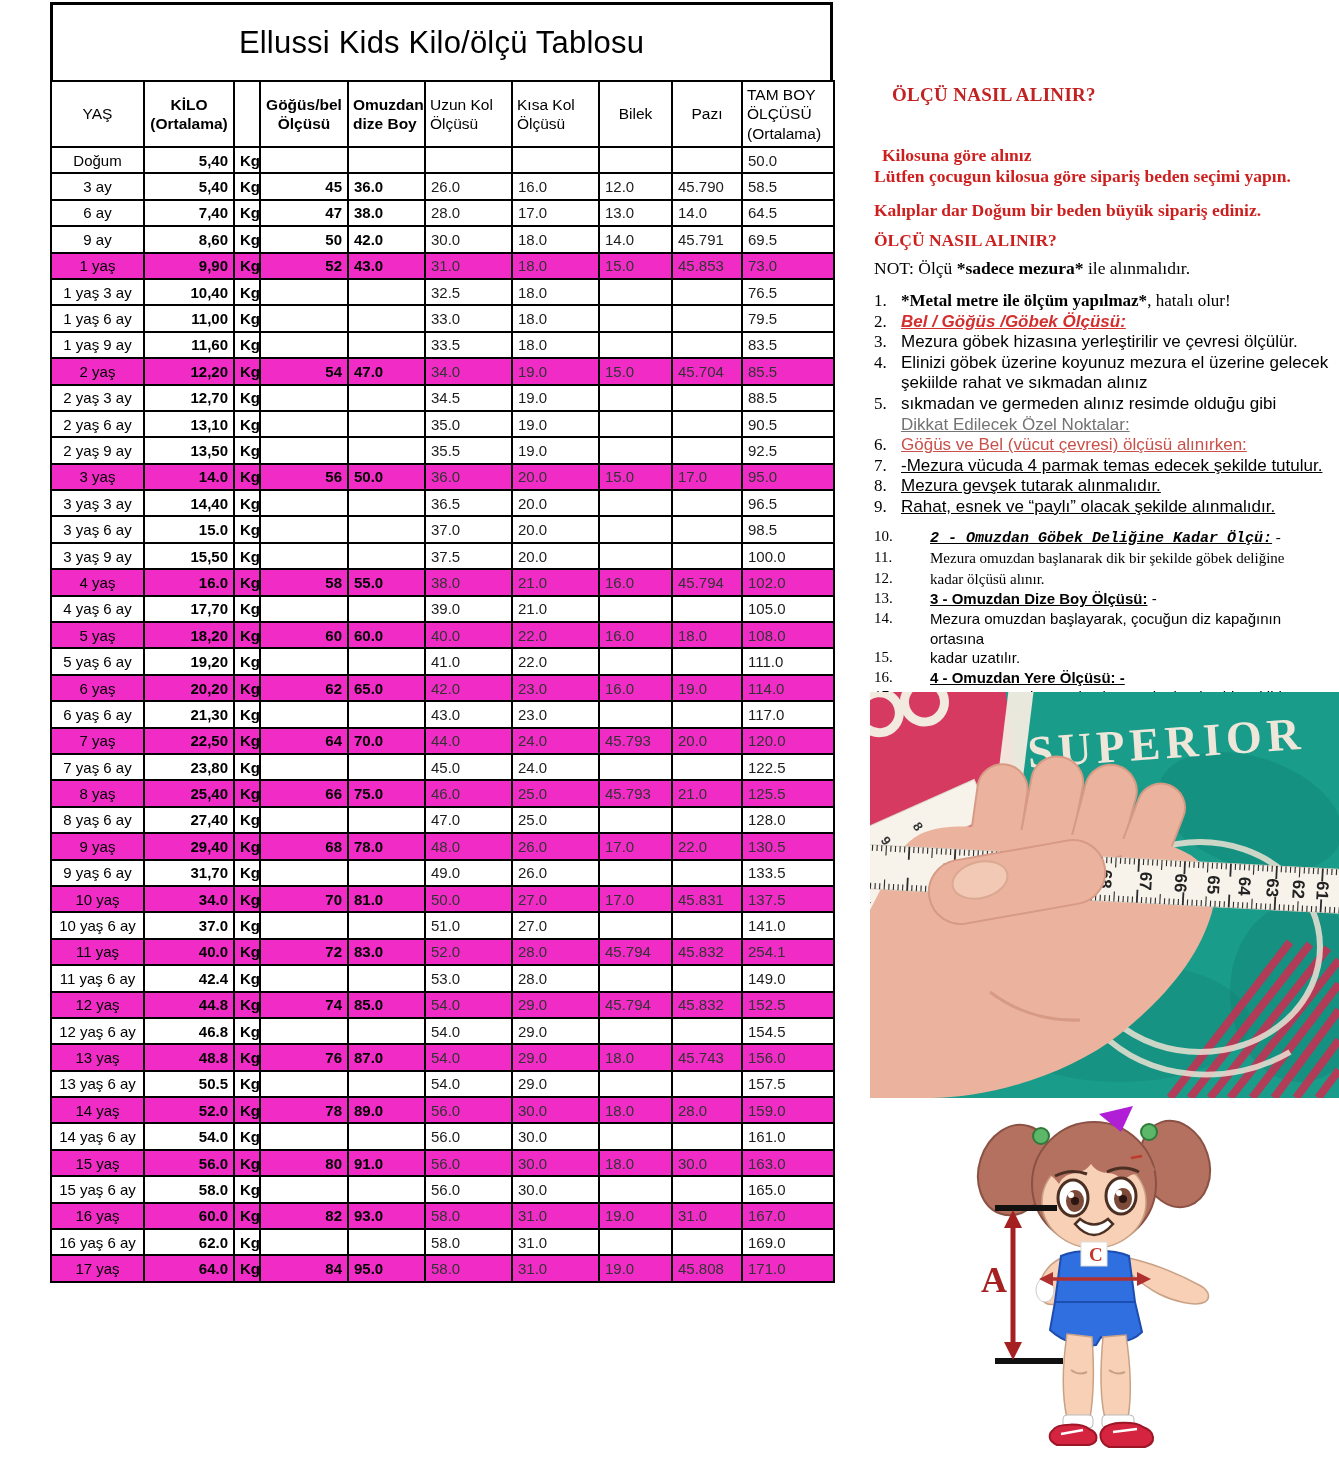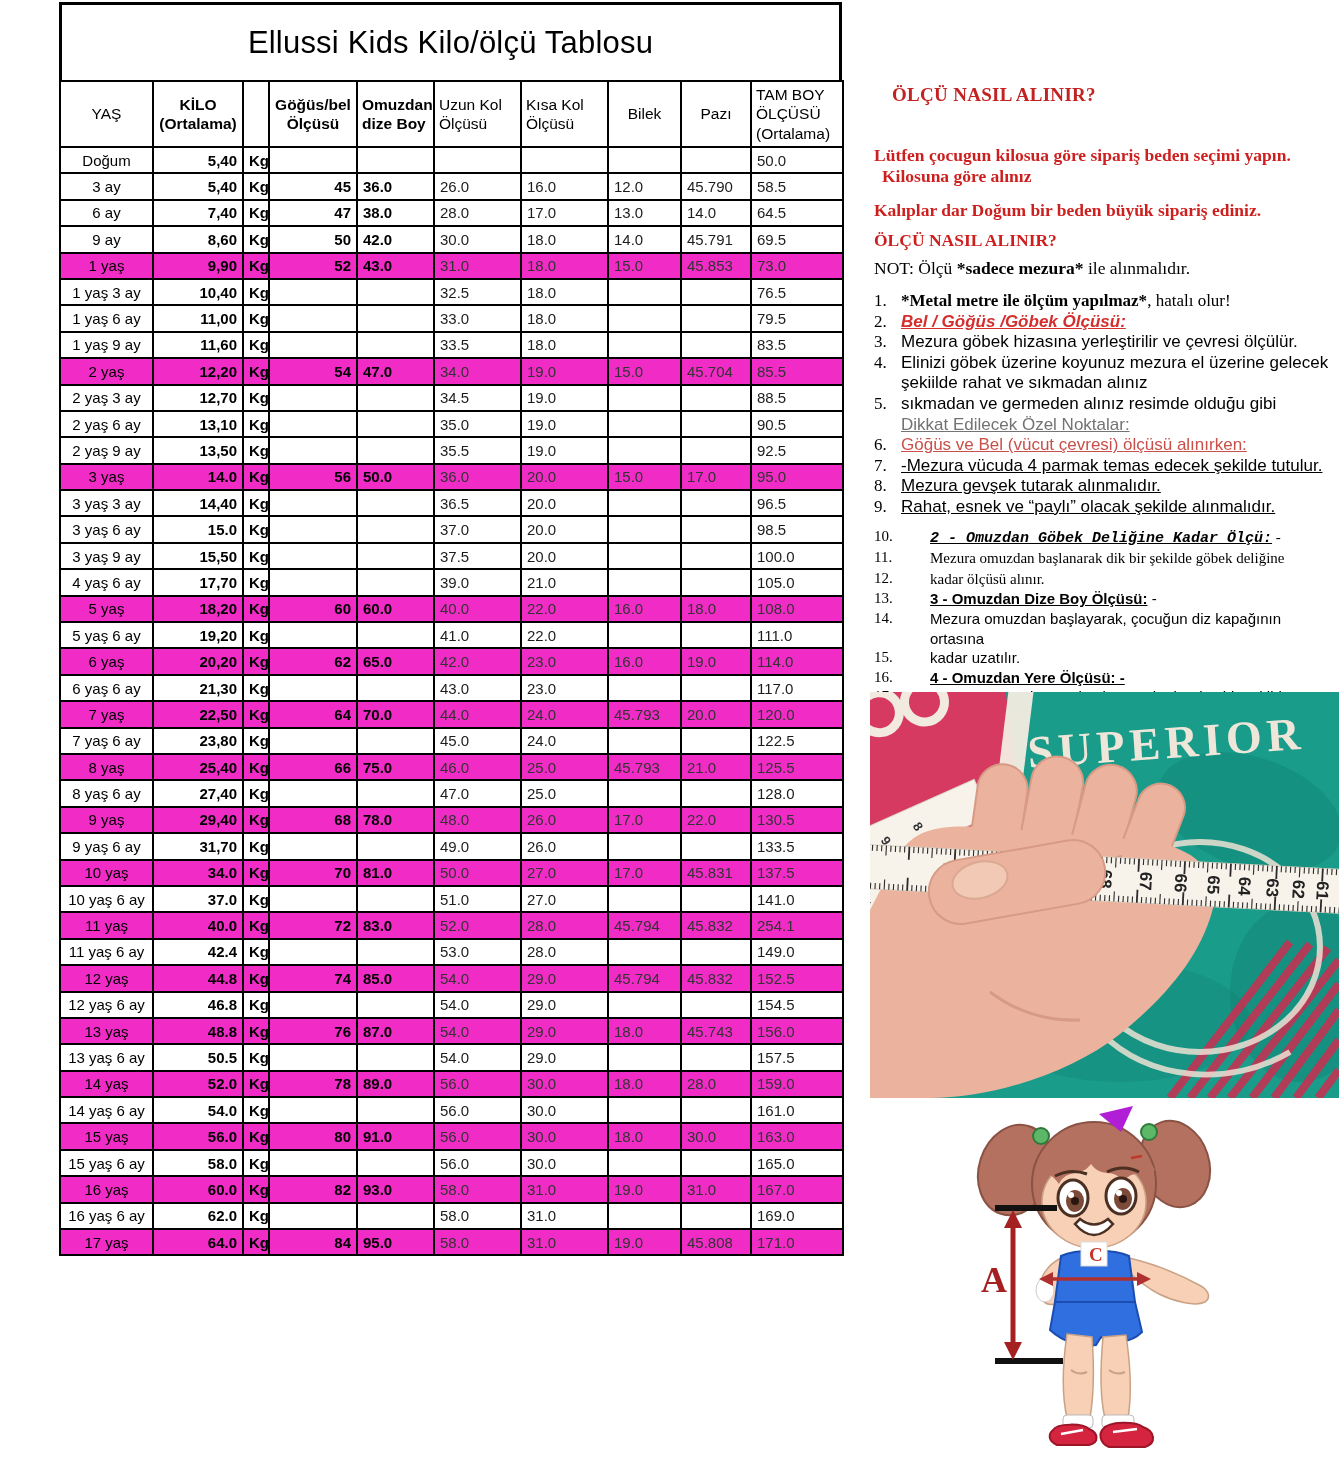--- a/index.html
+++ b/index.html
@@ -1,20 +1,20 @@
 <!DOCTYPE html>
 <html style="--hl: #F12CC6;"><head>
 <meta charset="utf-8">
 <style>
   html,body { margin:0; padding:0; background:#fff; }
   .sheet { position:relative; width:1339px; height:1463px; background:#fff; overflow:hidden;
            font-family:"Liberation Sans", sans-serif; color:#000; }
 
   
-  .size-table-wrap { position:absolute; left:59px; top:2px; width:783px; }
+  .size-table-wrap { position:absolute; left:50px; top:2px; width:783px; }
   .title-box { border:3px solid #000; border-bottom:none; height:75px;
                display:flex; align-items:center; justify-content:center;
                font-size:31px; letter-spacing:.2px; }
   table.size { border-collapse:collapse; width:783px; table-layout:fixed; }
   .size th, .size td { border:2px solid #000; overflow:hidden; }
   .size thead th { height:60px; font-size:15.5px; font-weight:400; line-height:1.25;
                    padding:2px 4px; white-space:normal; vertical-align:middle; }
   .size thead th.b { font-weight:700; }
   .size td { height:24.4px; font-size:15px; white-space:nowrap; padding:0 5px; }
   .size td.b { font-weight:700; }
@@ -277,20 +277,32 @@
             <td class="a-r b">15,50</td>
             <td class="a-l b">Kg</td>
             <td class="a-r b"></td>
             <td class="a-l b"></td>
             <td class="a-l dim">37.5</td>
             <td class="a-l dim">20.0</td>
             <td class="a-l dim"></td>
             <td class="a-l dim"></td>
             <td class="a-l dim">100.0</td>
           </tr>
+          <tr class="hl">
+            <td class="a-c">4 yaş</td>
+            <td class="a-r b">16.0</td>
+            <td class="a-l b">Kg</td>
+            <td class="a-r b">58</td>
+            <td class="a-l b">55.0</td>
+            <td class="a-l dim">38.0</td>
+            <td class="a-l dim">21.0</td>
+            <td class="a-l dim">16.0</td>
+            <td class="a-l dim">45.794</td>
+            <td class="a-l dim">102.0</td>
+          </tr>
           <tr>
             <td class="a-c">4 yaş 6 ay</td>
             <td class="a-r b">17,70</td>
             <td class="a-l b">Kg</td>
             <td class="a-r b"></td>
             <td class="a-l b"></td>
             <td class="a-l dim">39.0</td>
             <td class="a-l dim">21.0</td>
             <td class="a-l dim"></td>
             <td class="a-l dim"></td>
@@ -596,22 +608,22 @@
             <td class="a-l dim">45.808</td>
             <td class="a-l dim">171.0</td>
           </tr>
         </tbody>
     </table>
   </div>
 
   <div class="right">
     <div class="r-head">ÖLÇÜ NASIL ALINIR?</div>
     <div class="intro" id="intro-lines">
+        <div class="line ind">Kilosuna göre alınız</div>
         <div class="line ">Lütfen çocugun kilosua göre sipariş beden seçimi yapın.</div>
-        <div class="line ind">Kilosuna göre alınız</div>
         <div class="line gap">Kalıplar dar Doğum bir beden büyük sipariş ediniz.</div>
         <div class="line gap2">ÖLÇÜ NASIL ALINIR?</div>
       </div>
     <div class="not-line"><span>NOT: Ölçü </span><span class="nb">*sadece mezura*</span><span> ile alınmalıdır.</span></div>
     <div class="ilist" id="list1">
         <div class="item">
           <span class="num">1.</span>
           <div class="txt"><span class="sb">*Metal metre ile ölçüm yapılmaz*</span><span class="s">, hatalı olur!</span></div>
         </div>
         <div class="item">

